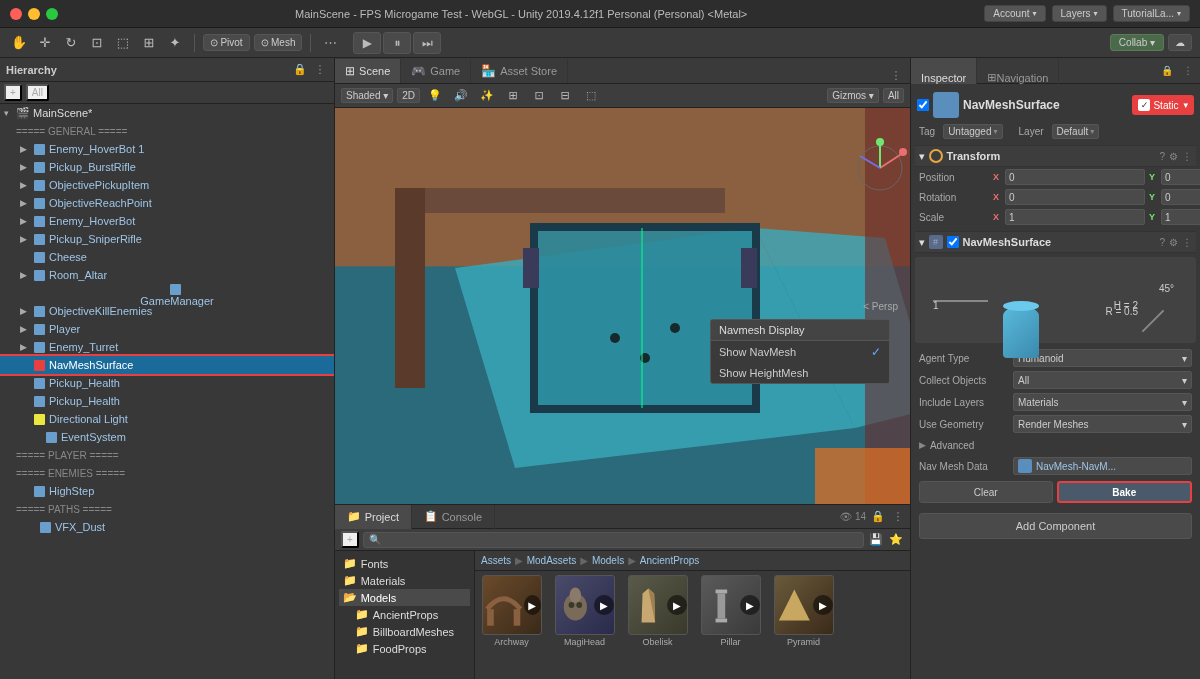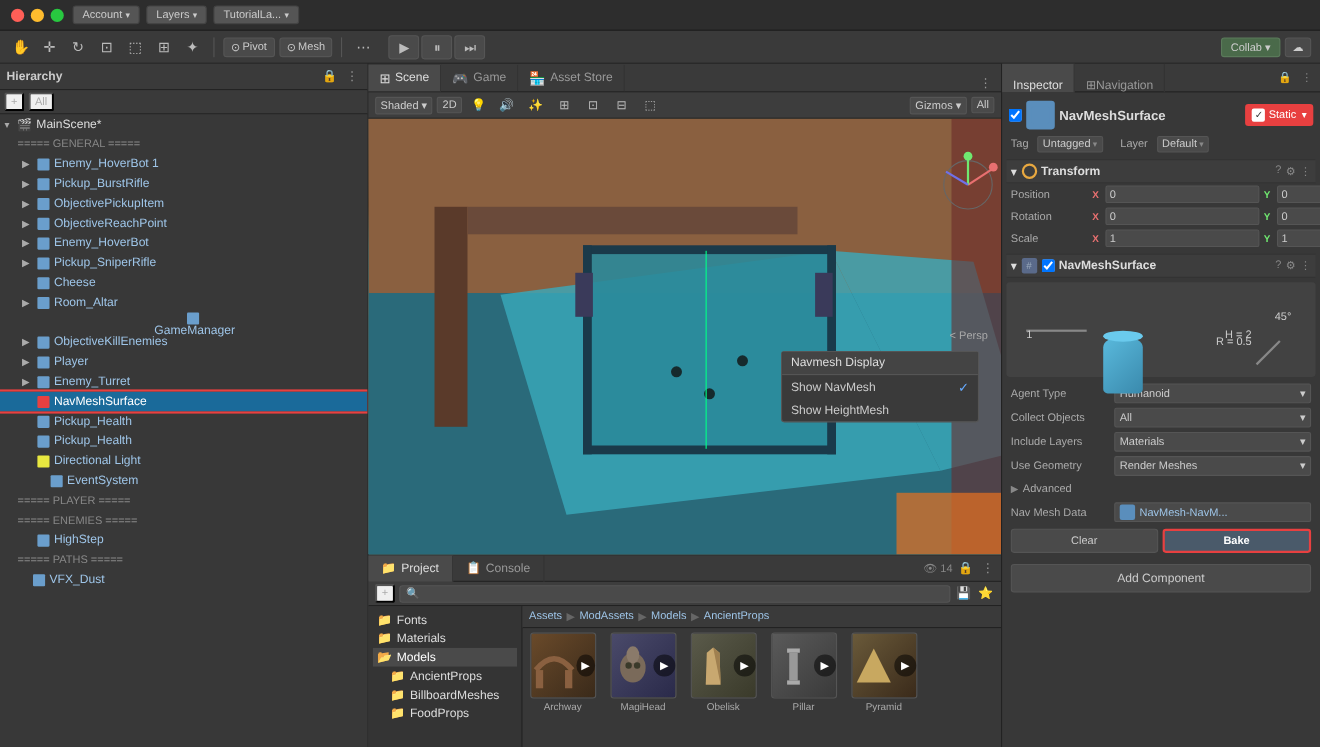--- a/index.html
+++ b/index.html
@@ -734,20 +734,21 @@
   </style>
 </head>
 <body>
 
 <div class="title-bar">
   <div class="traffic-lights">
     <div class="tl tl-red"></div>
     <div class="tl tl-yellow"></div>
     <div class="tl tl-green"></div>
   </div>
+  <div class="title-text">MainScene - FPS Microgame Test - WebGL - Unity 2019.4.12f1 Personal (Personal) &lt;Metal&gt;</div>
   <div class="title-bar-right">
     <div class="title-btn">
       <span>Account</span>
       <span class="arrow">▾</span>
     </div>
     <div class="title-btn">
       <span>Layers</span>
       <span class="arrow">▾</span>
     </div>
     <div class="title-btn">
@@ -935,21 +936,21 @@
       <div class="tree-divider">===== PLAYER =====</div>
       <div class="tree-divider">===== ENEMIES =====</div>
       <div class="tree-item" style="padding-left:20px;">
         <span class="arrow"> </span>
         <span class="icon">
             <div class="cube-icon"></div>
           </span>
         <span>HighStep</span>
       </div>
       <div class="tree-divider">===== PATHS =====</div>
-      <div class="tree-item" style="padding-left:16px;">
+      <div class="tree-item" style="padding-left:26px;">
         <span class="arrow"> </span>
         <span class="icon">
             <div class="cube-icon"></div>
           </span>
         <span>VFX_Dust</span>
       </div>
     </div>
   </div>
 
   <div style="flex:1; display:flex; flex-direction:column;">

